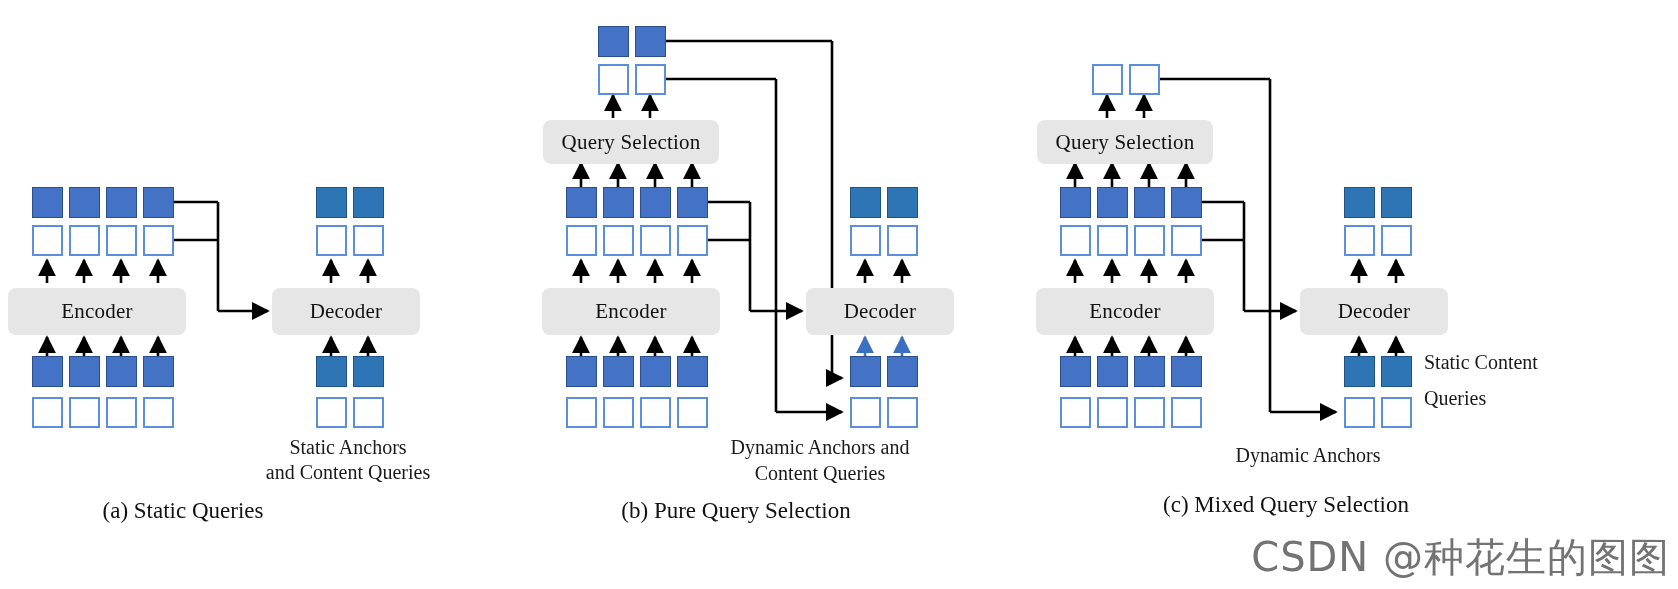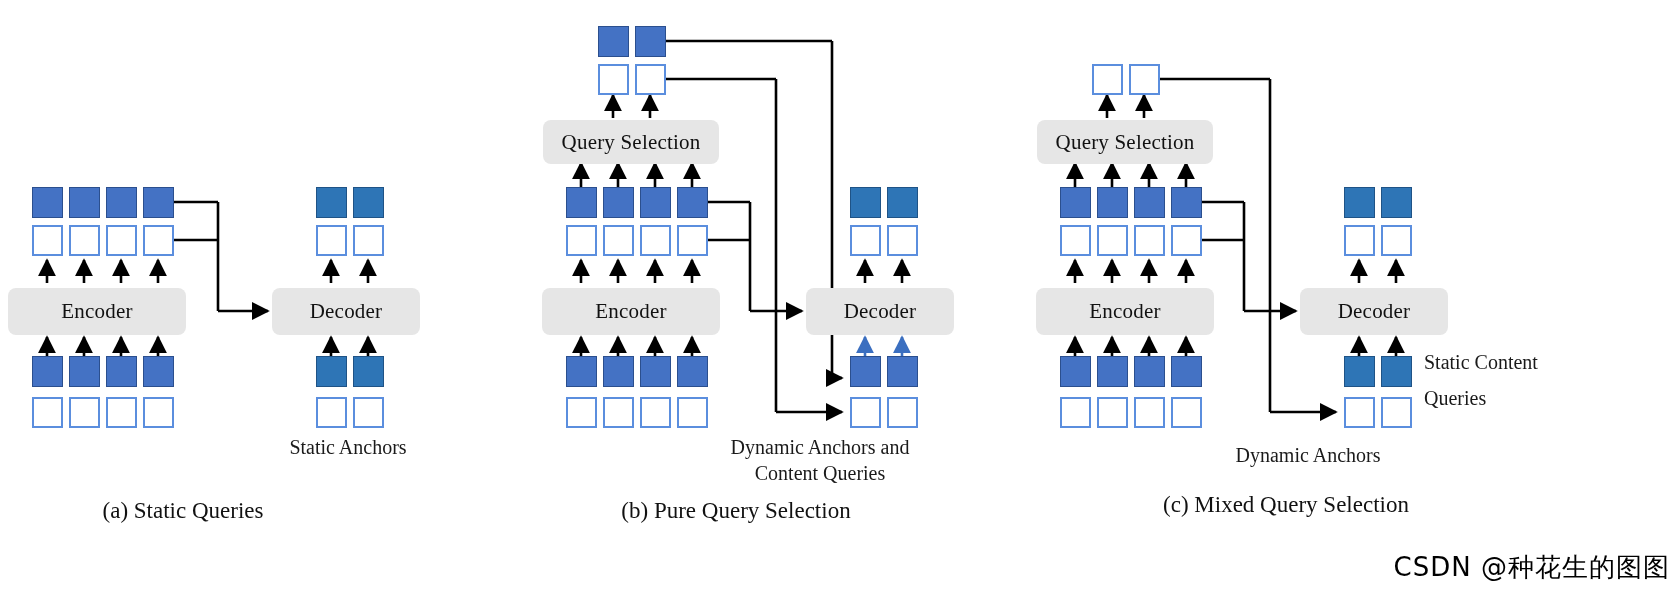--- a/index.html
+++ b/index.html
@@ -25,21 +25,21 @@
   }
 
   
   .lbl{position:absolute;font-size:20px;line-height:25px;color:#1a1a1a;white-space:pre;}
   .lbl.ctr{text-align:left;transform:translateX(-50%);}
   .lbl.lft{text-align:center;}
   .cap{position:absolute;font-size:23px;color:#111;white-space:nowrap;transform:translateX(-50%);}
 
   .wm{
     position:absolute;right:8px;bottom:4px;
-    font-size:26px;color:#000000;white-space:nowrap;
+    font-size:40px;color:#737373;white-space:nowrap;
     font-family:"DejaVu Sans","Liberation Sans",sans-serif;
     letter-spacing:1px;
   }
 </style>
 </head>
 <body>
 
 <div class="stage">
 
   <svg class="wires" viewBox="0 0 1678 589">
@@ -171,20 +171,21 @@
   <div class="pill" style="left:272px;top:288px;width:148px;height:47px;">
     <span>Decoder</span>
   </div>
 
   <div class="bx dec" style="left:316px;top:356px;width:31px;height:31px;"></div>
   <div class="bx dec" style="left:353px;top:356px;width:31px;height:31px;"></div>
   <div class="bx hollow" style="left:316px;top:397px;width:31px;height:31px;"></div>
   <div class="bx hollow" style="left:353px;top:397px;width:31px;height:31px;"></div>
 
   <div class="lbl ctr" style="left:348px;top:435px;">Static Anchors</div>
+  <div class="lbl ctr" style="left:348px;top:460px;">and Content Queries</div>
 
   <div class="cap" style="left:183px;top:498px;">(a) Static Queries</div>
 
   <div class="bx enc" style="left:598px;top:26px;width:31px;height:31px;"></div>
   <div class="bx enc" style="left:635px;top:26px;width:31px;height:31px;"></div>
   <div class="bx hollow" style="left:598px;top:64px;width:31px;height:31px;"></div>
   <div class="bx hollow" style="left:635px;top:64px;width:31px;height:31px;"></div>
 
   <div class="pill" style="left:543px;top:120px;width:176px;height:44px;">
     <span>Query Selection</span>

